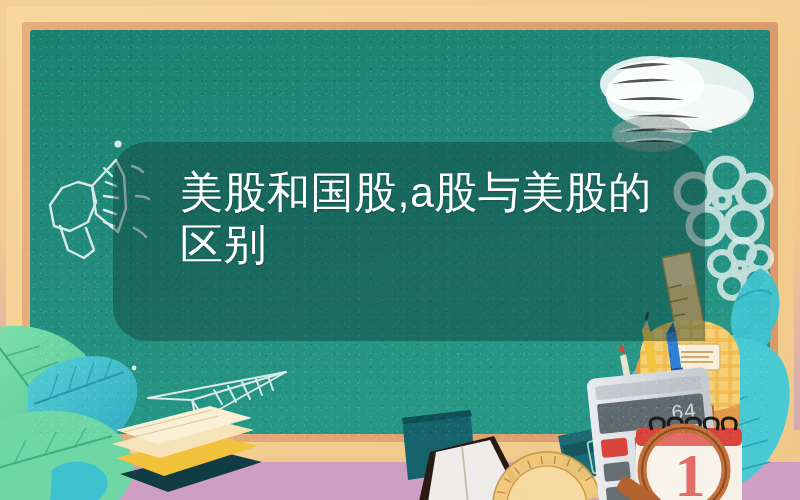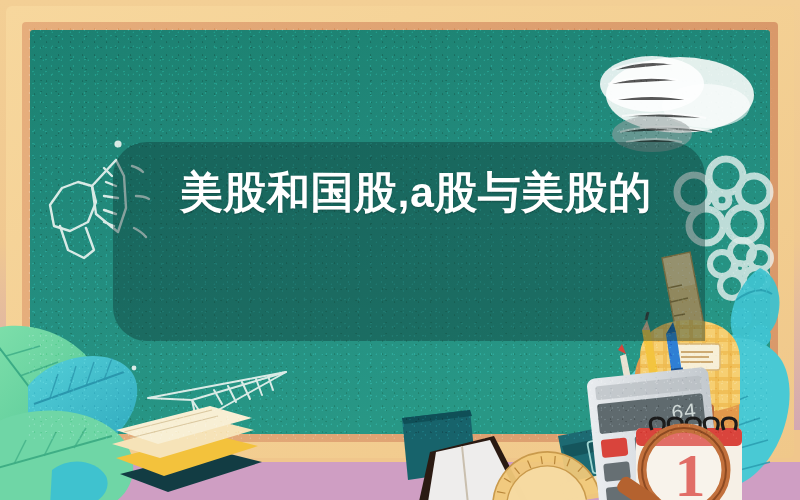--- a/index.html
+++ b/index.html
@@ -23,21 +23,21 @@
   }
   #title-block {
     position:absolute;
     left:180px; top:166px; width:470px;
     z-index:40;
   }
   #title-block .tline {
     color:#ffffff;
     font-size:43px;
     line-height:52px;
-    font-weight:bold;
+    font-weight:normal;
     letter-spacing:0.5px;
     white-space:nowrap;
     text-shadow:0 1px 2px rgba(0,0,0,0.25);
   }
   
   #grain {
     position:absolute; left:28px; top:28px; width:744px; height:414px;
     opacity:.20; mix-blend-mode:overlay; pointer-events:none;
     background-image:
       radial-gradient(circle at 12% 22%, #fff 0 0.6px, transparent 1px),
@@ -385,15 +385,16 @@
       <circle cx="684" cy="470" r="42" fill="none" stroke="#8d4a22" stroke-width="2"></circle>
       <rect x="616" y="486" width="46" height="17" rx="6" transform="rotate(34 639 494)" fill="#b4622f"></rect>
     </g>
   </svg>
 
   <div id="grain"></div>
 
   <div id="title-banner"></div>
   <div id="title-block">
     <div class="tline">美股和国股,a股与美股的</div>
+    <div class="tline">区别</div>
   </div>
 
 </div>
 
 </body></html>

